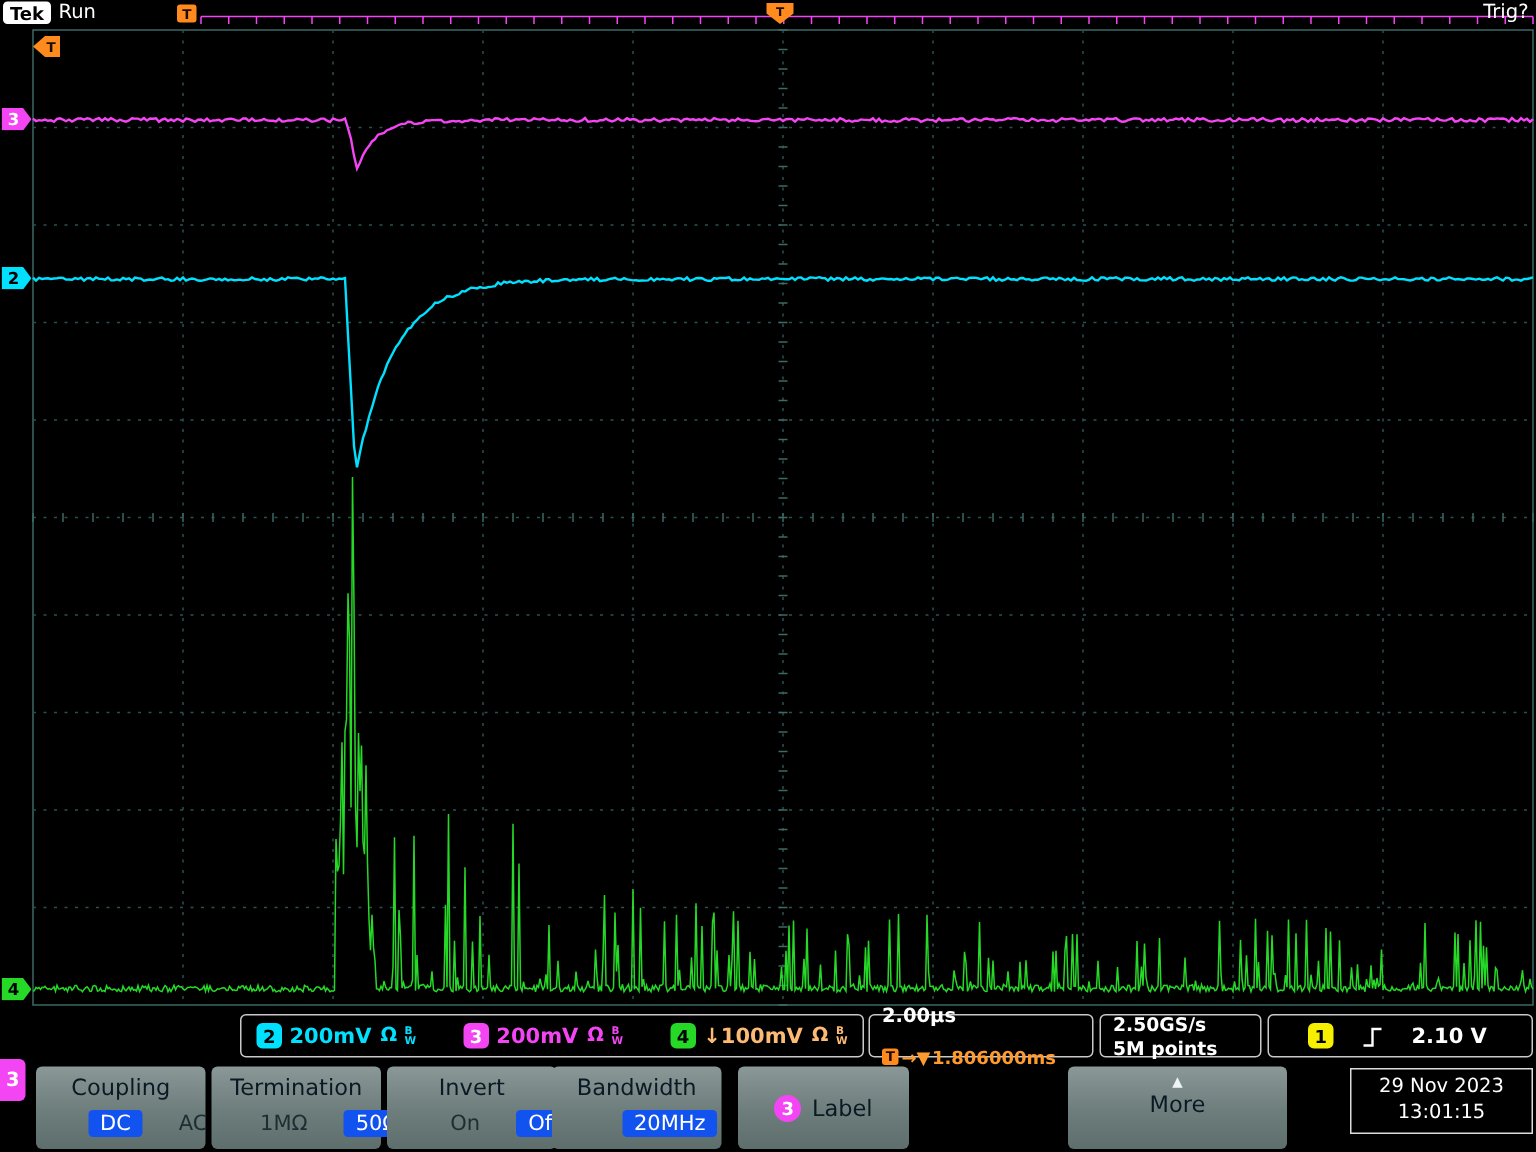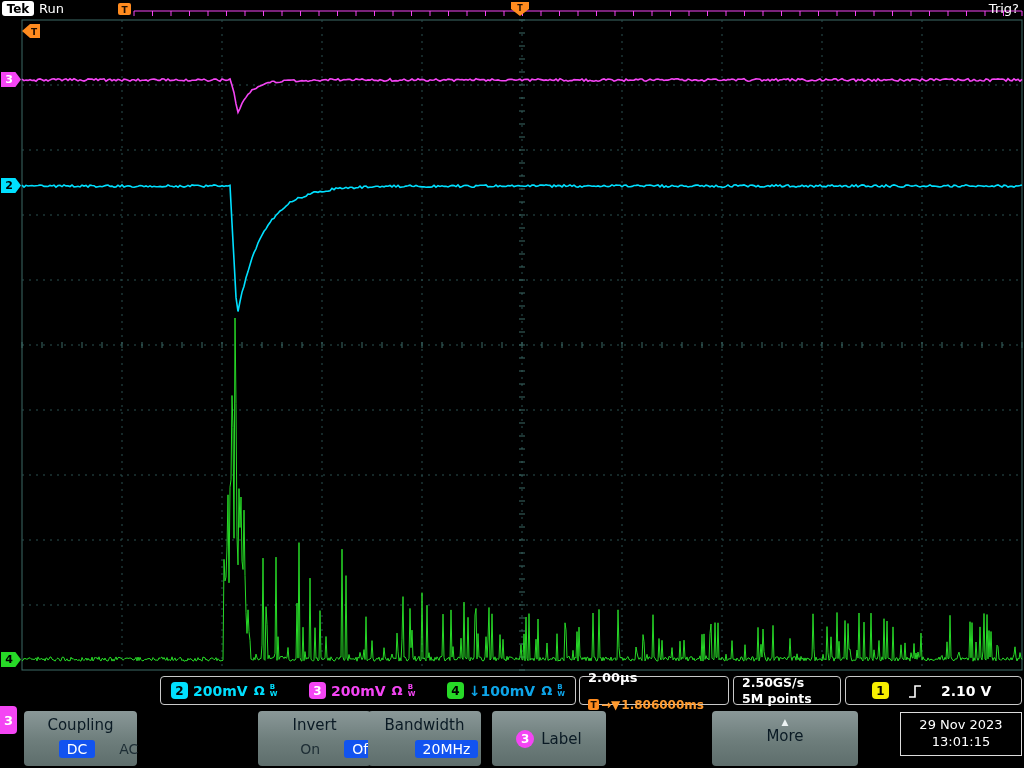--- a/index.html
+++ b/index.html
@@ -25,21 +25,21 @@
   .rbox{position:absolute;top:676px;height:29px;background:#000;border:1px solid #c9c9c9;border-radius:4px;
     display:flex;align-items:center;}
   #rb-ch{left:160px;width:416px;justify-content:space-between;padding:0 10px;}
   .chgrp{display:flex;align-items:center;gap:5px;}
   .badge{width:17px;height:17px;border-radius:4px;display:flex;align-items:center;justify-content:center;
     font-size:12px;font-weight:700;}
   .b1{background:#f7ef00;color:#000;}
   .b2{background:#00e0ff;color:#000;}
   .b3{background:#f445f4;color:#fff;}
   .b4{background:#27d927;color:#000;}
-  .c2{color:#00e0ff;} .c3{color:#f445f4;} .c4{color:#0ea5e9;}
+  .c2{color:#00e0ff;} .c3{color:#f445f4;} .c4{color:#fdba74;}
   .rv{font-size:14px;font-weight:700;}
   .ohm{font-size:13px;font-weight:700;margin-left:1px;}
   .bw{display:flex;flex-direction:column;font-size:7px;line-height:7px;font-weight:700;}
   #rb-h{left:579px;width:150px;flex-direction:column;align-items:flex-start;justify-content:center;padding:0 8px;gap:13px;}
   .hl1{color:#fff;font-size:13px;font-weight:700;}
   .hl2{color:#ff9a2e;font-size:12px;font-weight:700;display:flex;align-items:center;gap:1px;}
   .t-ico{display:inline-flex;width:11px;height:11px;background:#ff8b1f;color:#1d0d00;border-radius:2px;
     align-items:center;justify-content:center;font-size:9px;font-weight:700;margin-right:1px;}
   #rb-acq{left:733px;width:108px;flex-direction:column;align-items:flex-start;justify-content:center;padding:12px 8px;gap:1px;
     color:#fff;font-size:12.5px;font-weight:700;}
@@ -317,20 +317,27 @@
   </div>
 
   <div class="mbtn" id="btn-coupling">
     <div class="mtitle">Coupling</div>
     <div class="opts">
       <span class="opt sel">DC</span>
       <span class="opt">AC</span>
     </div>
   </div>
 
+  <div class="mbtn" id="btn-term">
+    <div class="mtitle">Termination</div>
+    <div class="opts">
+      <span class="opt">1MΩ</span>
+      <span class="opt sel">50Ω</span>
+    </div>
+  </div>
 
   <div class="mbtn" id="btn-invert">
     <div class="mtitle">Invert</div>
     <div class="opts">
       <span class="opt">On</span>
       <span class="opt sel">Off</span>
     </div>
   </div>
 
   <div class="mbtn" id="btn-bw">

